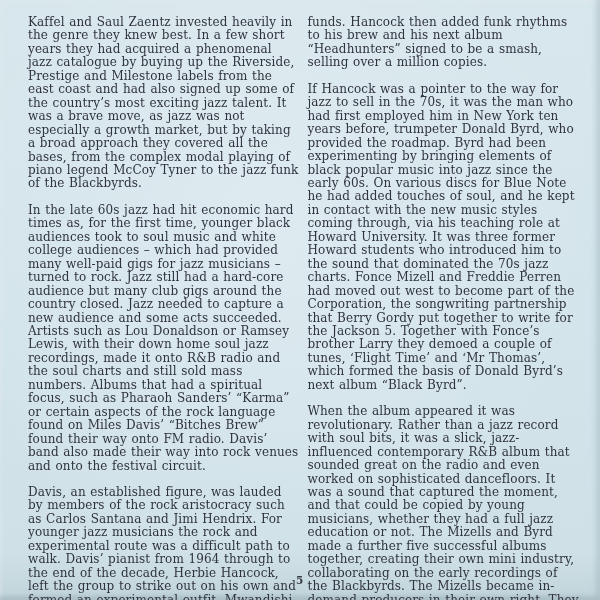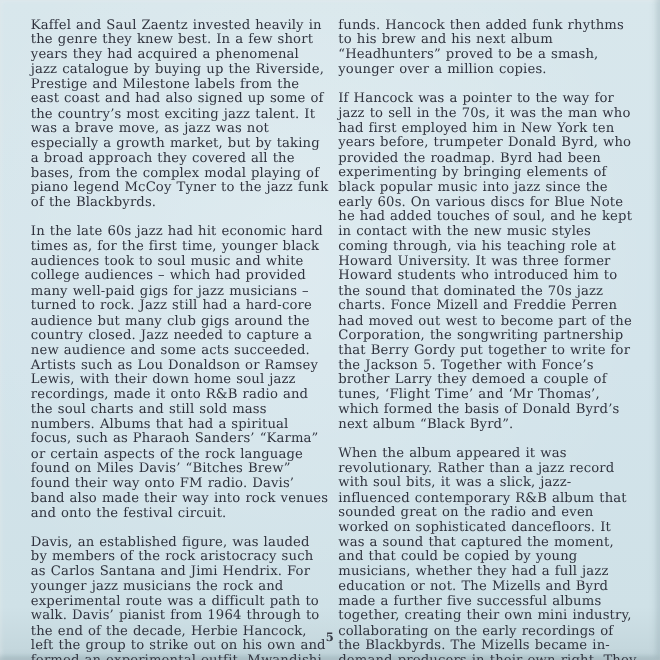--- a/index.html
+++ b/index.html
@@ -60,19 +60,19 @@
 <body>
 
 <div class="scan-page">
   <div class="columns">
     <div class="column left">
       <p>Kaffel and Saul Zaentz invested heavily in the genre they knew best. In a few short years they had acquired a phenomenal jazz catalogue by buying up the Riverside, Prestige and Milestone labels from the east coast and had also signed up some of the country’s most exciting jazz talent. It was a brave move, as jazz was not especially a growth market, but by taking a broad approach they covered all the bases, from the complex modal playing of piano legend McCoy Tyner to the jazz funk of the Blackbyrds.</p>
       <p>In the late 60s jazz had hit economic hard times as, for the first time, younger black audiences took to soul music and white college audiences – which had provided many well-paid gigs for jazz musicians – turned to rock. Jazz still had a hard-core audience but many club gigs around the country closed. Jazz needed to capture a new audience and some acts succeeded. Artists such as Lou Donaldson or Ramsey Lewis, with their down home soul jazz recordings, made it onto R&amp;B radio and the soul charts and still sold mass numbers. Albums that had a spiritual focus, such as Pharaoh Sanders’ “Karma” or certain aspects of the rock language found on Miles Davis’ “Bitches Brew” found their way onto FM radio. Davis’ band also made their way into rock venues and onto the festival circuit.</p>
       <p>Davis, an established figure, was lauded by members of the rock aristocracy such as Carlos Santana and Jimi Hendrix. For younger jazz musicians the rock and experimental route was a difficult path to walk. Davis’ pianist from 1964 through to the end of the decade, Herbie Hancock, left the group to strike out on his own and formed an experimental outfit, Mwandishi. Despite three critically acclaimed albums, the group disbanded from lack of</p>
     </div>
     <div class="column right">
-      <p>funds. Hancock then added funk rhythms to his brew and his next album “Headhunters” proved to be a smash, younger over a million copies.</p>
+      <p>funds. Hancock then added funk rhythms to his brew and his next album “Headhunters” signed to be a smash, selling over a million copies.</p>
       <p>If Hancock was a pointer to the way for jazz to sell in the 70s, it was the man who had first employed him in New York ten years before, trumpeter Donald Byrd, who provided the roadmap. Byrd had been experimenting by bringing elements of black popular music into jazz since the early 60s. On various discs for Blue Note he had added touches of soul, and he kept in contact with the new music styles coming through, via his teaching role at Howard University. It was three former Howard students who introduced him to the sound that dominated the 70s jazz charts. Fonce Mizell and Freddie Perren had moved out west to become part of the Corporation, the songwriting partnership that Berry Gordy put together to write for the Jackson 5. Together with Fonce’s brother Larry they demoed a couple of tunes, ‘Flight Time’ and ‘Mr Thomas’, which formed the basis of Donald Byrd’s next album “Black Byrd”.</p>
       <p>When the album appeared it was revolutionary. Rather than a jazz record with soul bits, it was a slick, jazz-influenced contemporary R&amp;B album that sounded great on the radio and even worked on sophisticated dancefloors. It was a sound that captured the moment, and that could be copied by young musicians, whether they had a full jazz education or not. The Mizells and Byrd made a further five successful albums together, creating their own mini industry, collaborating on the early recordings of the Blackbyrds. The Mizells became in-demand producers in their own right. They also inspired others in the jazz world, such as Wayne Henderson of the Crusaders, to move in the same direction.</p>
     </div>
   </div>
   <div class="page-number">5</div>
 </div>
 
 </body></html>

